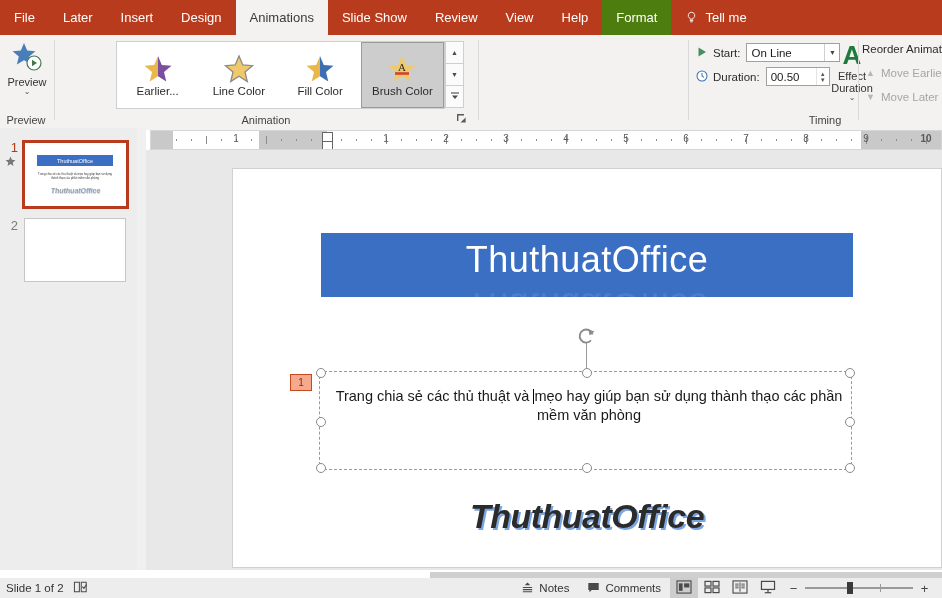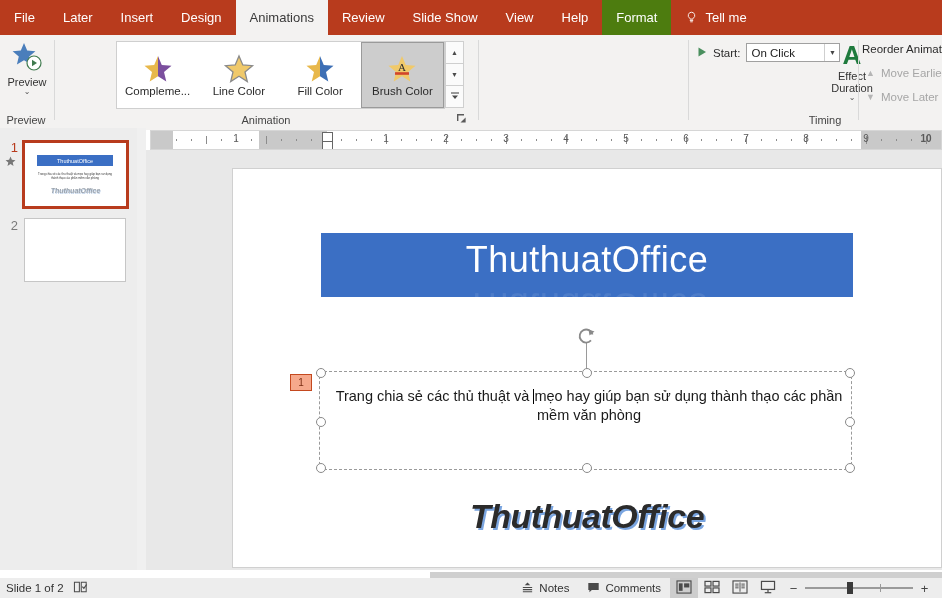--- a/index.html
+++ b/index.html
@@ -235,24 +235,24 @@
     <div class="tab">
         <span>Insert</span>
       </div>
     <div class="tab">
         <span>Design</span>
       </div>
     <div class="tab active">
         <span>Animations</span>
       </div>
     <div class="tab">
+        <span>Slide Show</span>
+      </div>
+    <div class="tab">
         <span>Review</span>
-      </div>
-    <div class="tab">
-        <span>Slide Show</span>
       </div>
     <div class="tab">
         <span>View</span>
       </div>
     <div class="tab">
         <span>Help</span>
       </div>
     <div class="tab context">
         <span>Format</span>
       </div>
@@ -297,21 +297,21 @@
                      <clipPath id="rh">
                     <rect x="16" y="0" width="16" height="30"></rect>
                   </clipPath>
                 </defs>
               <g>
                   <path d="M16 2 L19.8 11 L29.5 11.7 L22 18 L24.3 27.5 L16 22.3 L7.7 27.5 L10 18 L2.5 11.7 L12.2 11 Z" fill="#e8b84b" clip-path="url(#lh)"></path>
                  <path d="M16 2 L19.8 11 L29.5 11.7 L22 18 L24.3 27.5 L16 22.3 L7.7 27.5 L10 18 L2.5 11.7 L12.2 11 Z" fill="#7b4f9e" clip-path="url(#rh)"></path>
                 </g>
             </svg>
           </span>
-          <span class="gtext">Compleme...</span>
+          <span class="gtext">Earlier...</span>
         </div>
         <div class="gitem">
           <span class="gstar">
             <svg width="32" height="30" viewBox="0 0 32 30">
               <path d="M16 2 L19.8 11 L29.5 11.7 L22 18 L24.3 27.5 L16 22.3 L7.7 27.5 L10 18 L2.5 11.7 L12.2 11 Z" fill="#f0c96a" stroke="#8a8a8a" stroke-width="1.3"></path>
             </svg>
           </span>
           <span class="gtext">Line Color</span>
         </div>
         <div class="gitem">
@@ -381,22 +381,38 @@
 
     <div class="rgroup" style="left:690px;width:166px;">
       <div class="timrow" style="left:6px;top:8px;">
         <span>
           <svg width="12" height="12" viewBox="0 0 12 12">
               <path d="M2.5 1.5 L10 6 L2.5 10.5 Z" fill="#4a8f5e"></path>
             </svg>
         </span>
         <span class="timlbl">Start:</span>
         <span class="combo" style="width:92px;margin-left:6px;">
-          <span class="val">On Click</span>
+          <span class="val">On Line</span>
           <span class="dd">▼</span>
+        </span>
+      </div>
+      <div class="timrow" style="left:6px;top:32px;">
+        <span>
+          <svg width="12" height="12" viewBox="0 0 14 14">
+              <circle cx="7" cy="7" r="5.8" fill="#fff" stroke="#3d6fb5" stroke-width="1.2"></circle>
+              <path d="M7 3.6V7l2.4 1.6" stroke="#3d6fb5" stroke-width="1.2" fill="none"></path>
+            </svg>
+        </span>
+        <span class="timlbl">Duration:</span>
+        <span class="combo" style="width:62px;margin-left:6px;">
+          <span class="val">00.50</span>
+          <span class="spin">
+              <span>▲</span>
+              <span>▼</span>
+            </span>
         </span>
       </div>
       <div class="glabel" style="width:270px;">Timing</div>
     </div>
     <div class="rsep" style="left:858px;"></div>
 
     <div class="reorder">Reorder Animation</div>
     <div class="morow" style="top:32px;">
       <span class="tri">▲</span>
       <span>Move Earlier</span>

